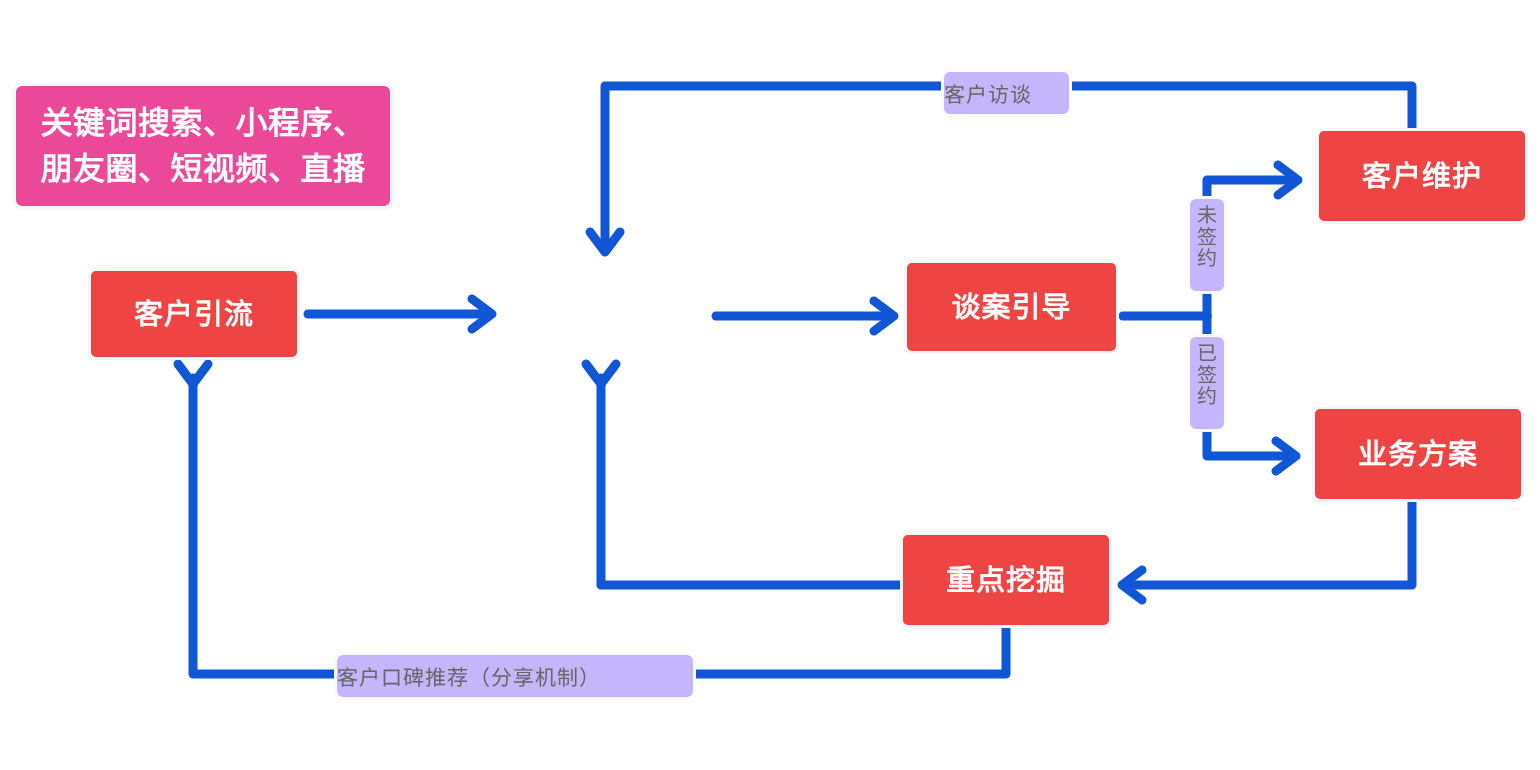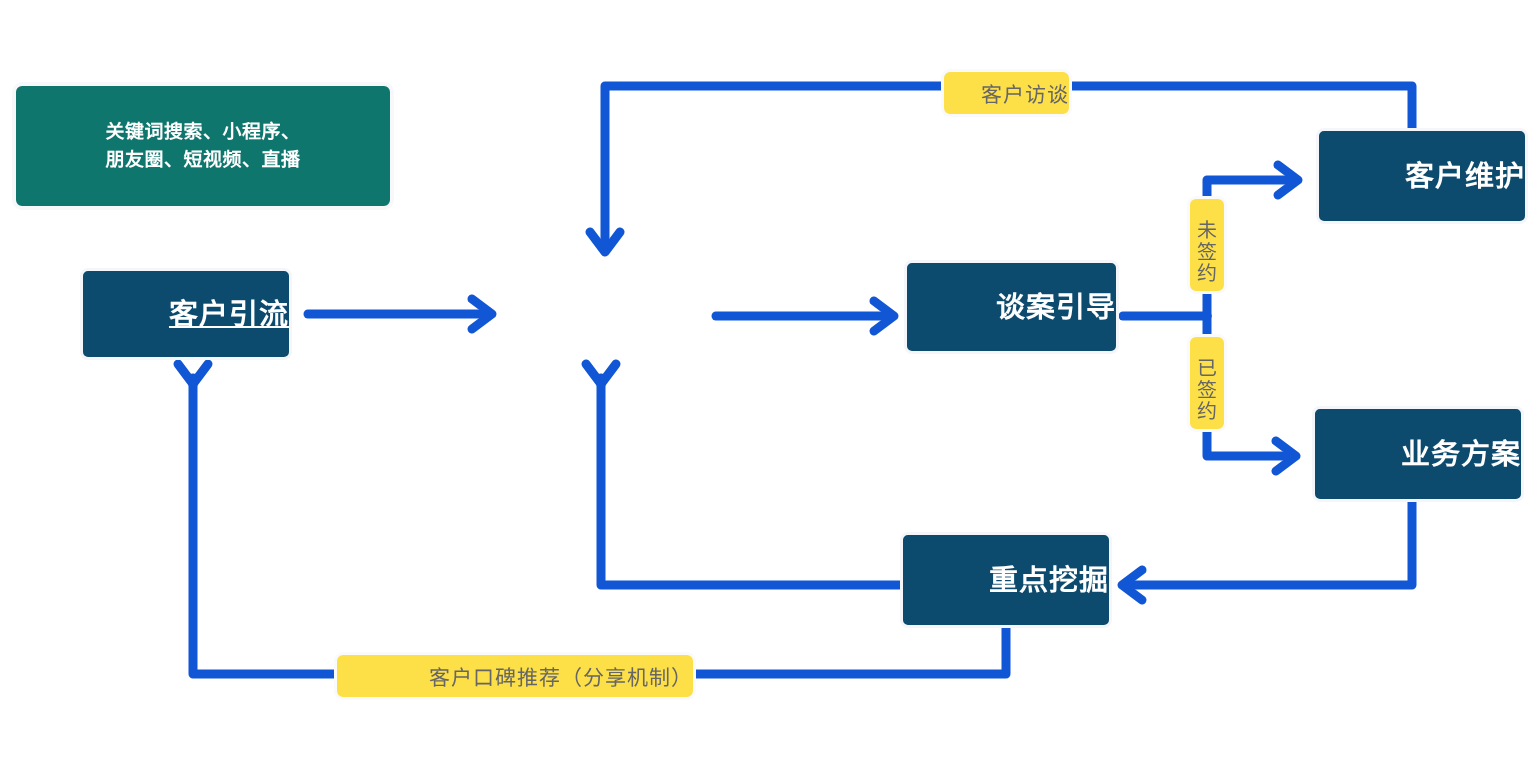--- a/index.html
+++ b/index.html
@@ -36,43 +36,42 @@
     box-sizing: border-box;
     border-radius: 8px;
     color: #ffffff;
     font-weight: bold;
     text-align: center;
     line-height: 1.25;
     letter-spacing: 1px;
     z-index: 3;
   }
   .node.process {
-    background: #0c4a6e;
+    background: #ef4444;
     border: 3px solid #f4f6fa;
     font-size: 29px;
-    justify-content: flex-end;
   }
   .node.source {
-    background: #0f766e;
+    background: #ec4899;
     border: 4px solid #f7f8fa;
     border-radius: 10px;
-    font-size: 19px;
+    font-size: 32px;
     letter-spacing: 0.5px;
     line-height: 1.45;
     padding: 6px 14px;
   }
 
   
   .edge-label {
     position: absolute;
     display: flex;
     align-items: center;
-    justify-content: flex-end;
+    justify-content: flex-start;
     box-sizing: border-box;
-    background: #fde047;
+    background: #c4b5fd;
     border: 3px solid #fafafa;
     border-radius: 9px;
     color: #666666;
     font-size: 21px;
     letter-spacing: 1px;
     z-index: 4;
   }
   .edge-label.vertical {
     flex-direction: column;
     line-height: 1.08;
@@ -118,21 +117,21 @@
       <path d="M 1006 628 L 1006 674 L 193 674 L 193 378"></path>
       <path d="M 178 364 L 193 384 L 208 364"></path>
     </g>
   </svg>
 
   <div class="node source" style="left:12px; top:82px; width:382px; height:128px;">
     <span style="white-space:pre-line;">关键词搜索、小程序、
 朋友圈、短视频、直播</span>
   </div>
 
-  <div class="node process" style="left:80px; top:268px; width:212px; height:92px;text-decoration:underline;">
+  <div class="node process" style="left:88px; top:268px; width:212px; height:92px;">
     <span>客户引流</span>
   </div>
 
 
   <div class="node process" style="left:904px; top:260px; width:215px; height:94px;">
     <span>谈案引导</span>
   </div>
 
   <div class="node process" style="left:1316px; top:128px; width:212px; height:96px;">
     <span>客户维护</span>

